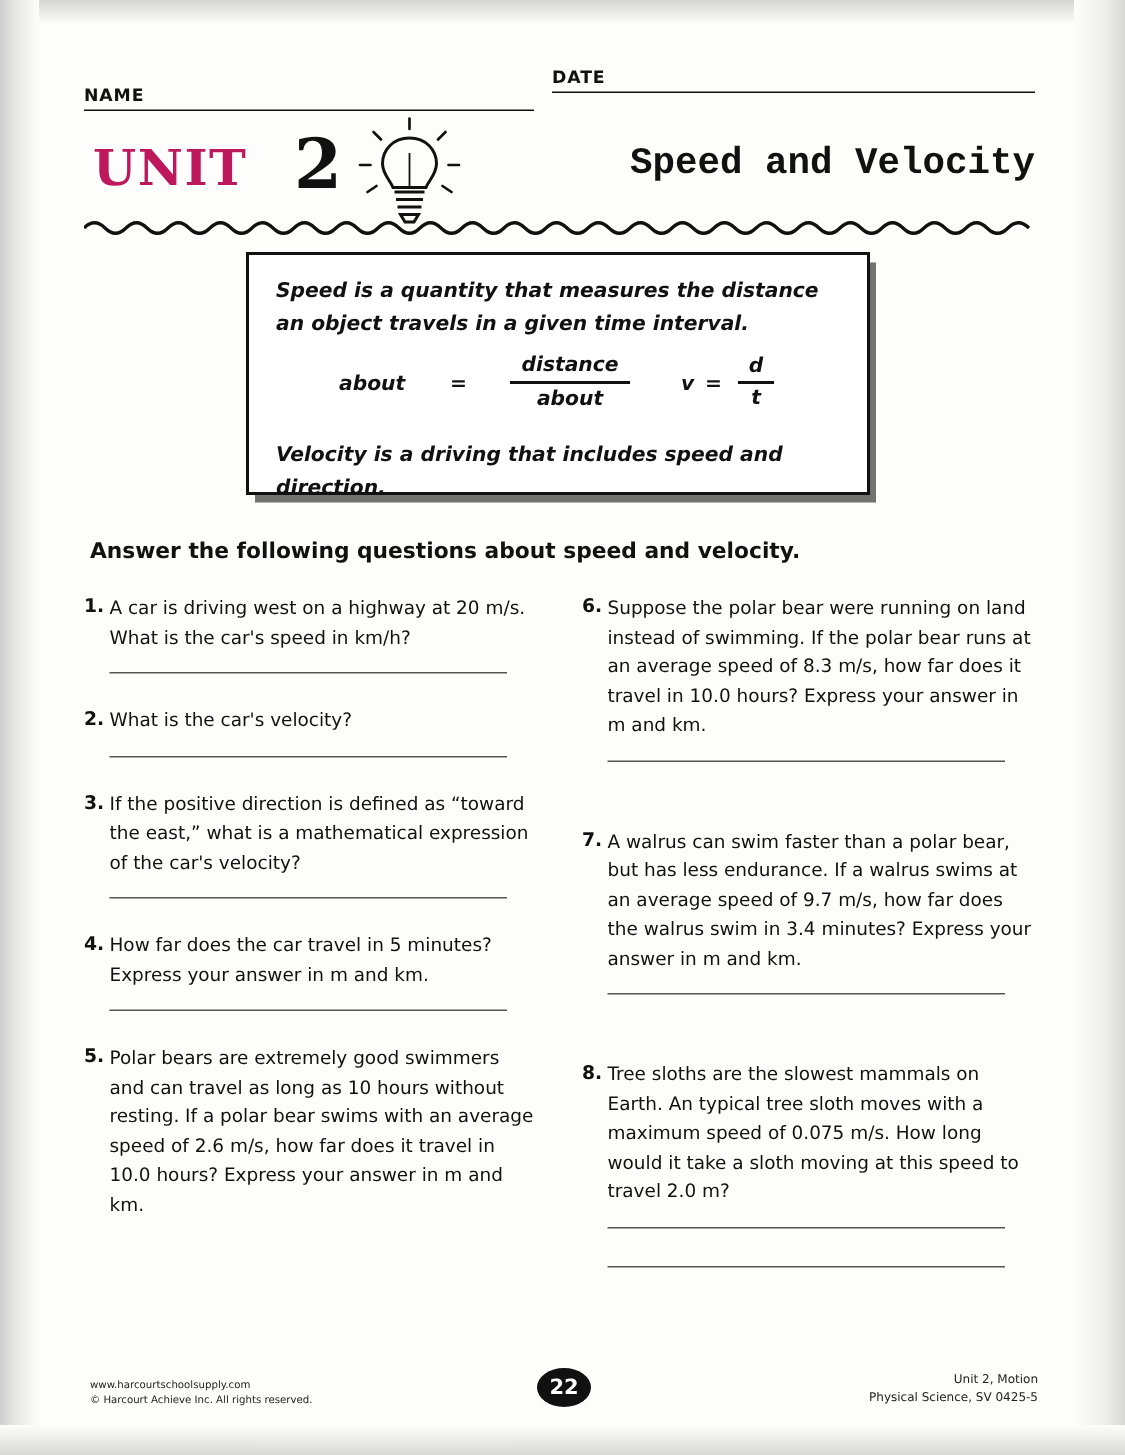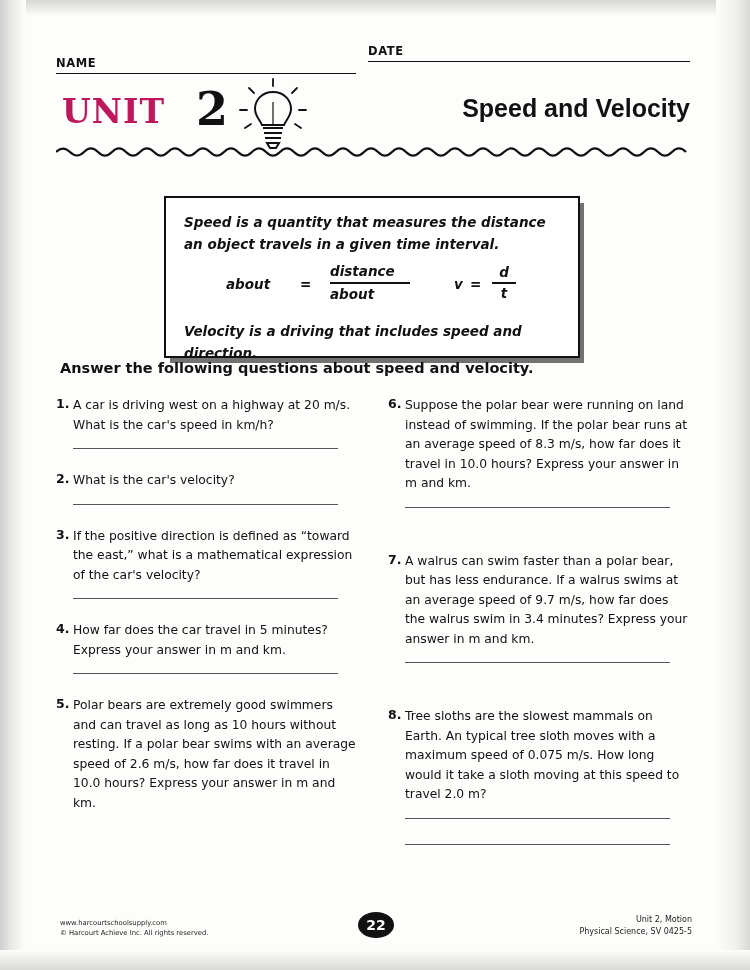--- a/index.html
+++ b/index.html
@@ -104,21 +104,21 @@
     position: absolute;
     left: 182px;
     top: -2px;
     width: 70px;
     height: 76px;
   }
   .title-right {
     position: absolute;
     right: 0;
     top: 14px;
-    font-family: Liberation Sans, sans-serif;
+    font-family: Liberation Mono, monospace;
     font-weight: bold;
     font-size: 25px;
     color: #111;
   }
   .wave {
     position: absolute;
     left: 56px;
     top: 144px;
     width: 634px;
     height: 16px;
@@ -127,21 +127,20 @@
   
   .defbox {
     position: absolute;
     left: 164px;
     top: 168px;
     width: 412px;
     height: 158px;
     border: 2.2px solid #111;
     background: #fff;
     box-shadow: 5px 6px 0 -1px rgba(0,0,0,0.55);
-    margin-top: 28px;
   }
   .def-line1, .def-line2, .def-line3 {
     position: absolute;
     left: 18px;
     right: 14px;
     font-family: "DejaVu Sans", sans-serif;
     font-style: italic;
     font-weight: bold;
     font-size: 13.5px;
     line-height: 22px;
@@ -162,24 +161,24 @@
     font-family: "DejaVu Sans", sans-serif;
     font-style: italic;
     font-weight: bold;
     font-size: 13.5px;
     color: #111;
   }
   .f-speed { left: 0px; top: 14px; }
   .f-eq1 { left: 74px; top: 14px; }
   .f-frac {
     position: absolute;
-    left: 104px;
+    left: 114px;
     top: 0px;
     width: 80px;
-    text-align: left;
+    text-align: center;
   }
   .f-frac .num, .f-frac .den {
     font-family: "DejaVu Sans", sans-serif;
     font-style: italic;
     font-weight: bold;
     font-size: 13.5px;
     color: #111;
     display: block;
     line-height: 19px;
   }

